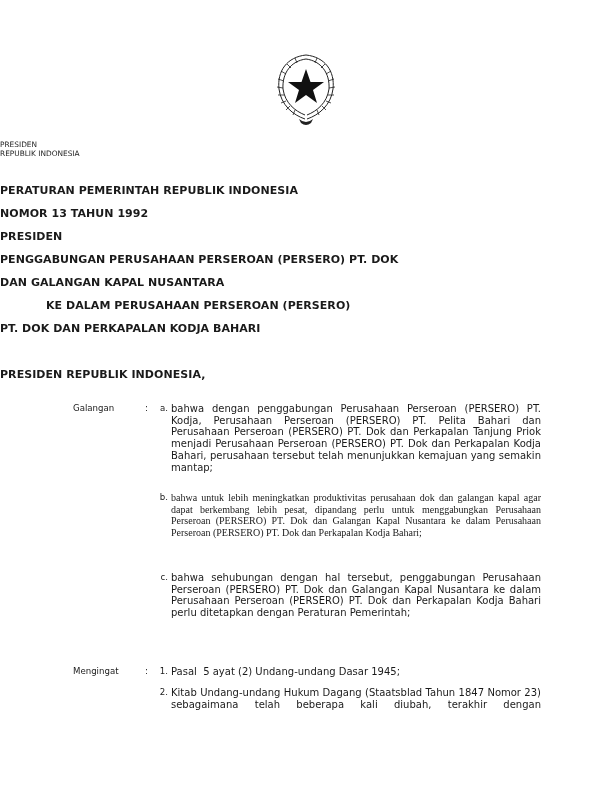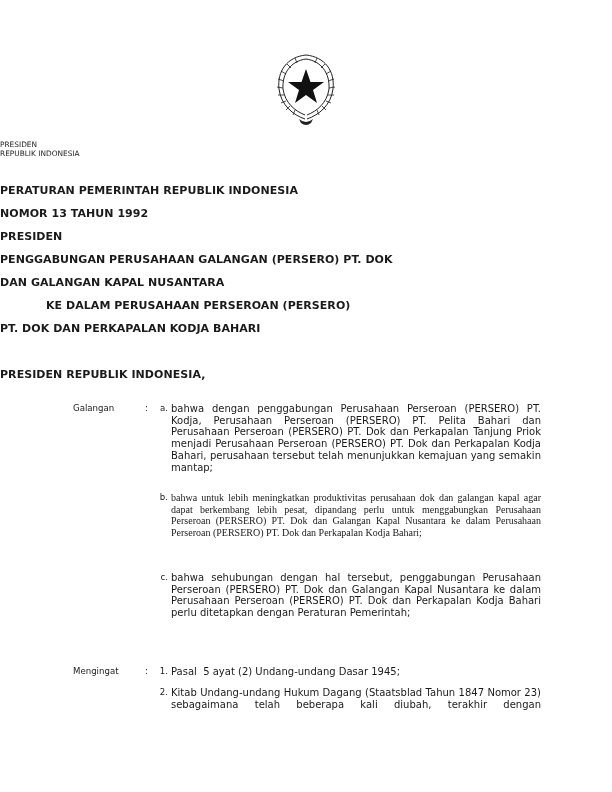--- a/index.html
+++ b/index.html
@@ -54,21 +54,21 @@
     <polygon fill="#111" points="35,20 39.5,33 53,33 42,41 46,54 35,46 24,54 28,41 17,33 30.5,33"></polygon>
   </svg>
 </div>
 
 <div class="caption" style="top:140px;">PRESIDEN</div>
 <div class="caption" style="top:149px;">REPUBLIK INDONESIA</div>
 
 <div class="title-line" style="top:184px;">PERATURAN PEMERINTAH REPUBLIK INDONESIA</div>
 <div class="title-line" style="top:207px;">NOMOR 13 TAHUN 1992</div>
 <div class="title-line" style="top:230px;">PRESIDEN</div>
-<div class="title-line" style="top:253px;">PENGGABUNGAN PERUSAHAAN GALANGAN (PERSERO) PT. DOK</div>
+<div class="title-line" style="top:253px;">PENGGABUNGAN PERUSAHAAN PERSEROAN (PERSERO) PT. DOK</div>
 <div class="title-line" style="top:276px;">DAN GALANGAN KAPAL NUSANTARA</div>
 <div class="title-line" style="top:299px;padding-left:46px;">KE DALAM PERUSAHAAN PERSEROAN (PERSERO)</div>
 <div class="title-line" style="top:322px;">PT. DOK DAN PERKAPALAN KODJA BAHARI</div>
 
 <div class="title-line" style="top:368px;">PRESIDEN REPUBLIK INDONESIA,</div>
 
 <div>
   <div class="label" style="top:403px;">Galangan</div>
   <div class="colon" style="top:403px;">:</div>
 

